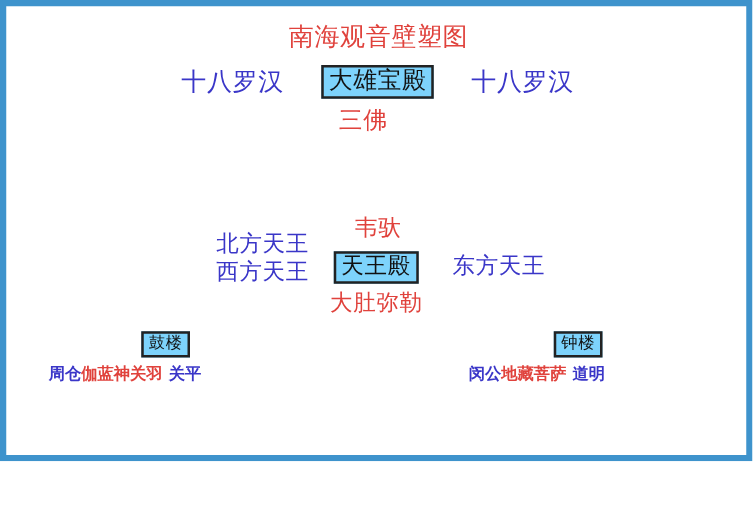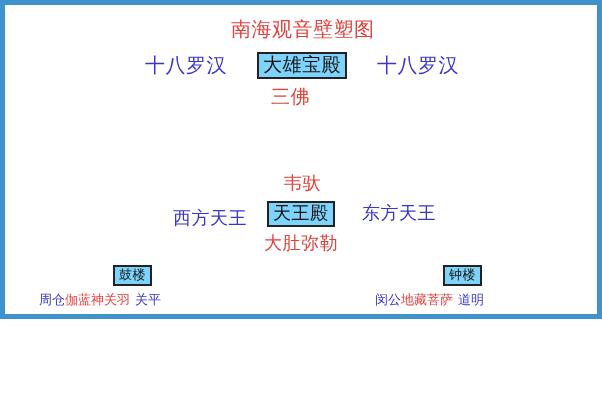--- a/index.html
+++ b/index.html
@@ -6,21 +6,21 @@
     margin: 0;
     padding: 0;
     background: #ffffff;
   }
   body {
     font-family: "DejaVu Sans", "Liberation Sans", sans-serif;
   }
   #canvas {
     position: relative;
     width: 602px;
-    height: 319px;
+    height: 369px;
     background: #ffffff;
     box-sizing: border-box;
     border: 5px solid #3e93cc;
     overflow: hidden;
   }
   
   .lbl {
     position: absolute;
     white-space: nowrap;
     line-height: 1;
@@ -43,21 +43,21 @@
   .s19 { font-size: 19px; }
   .s18 { font-size: 18px; }
   .s17 { font-size: 13px; }
   .inline-row {
     position: absolute;
     white-space: nowrap;
     line-height: 1;
     display: flex;
     align-items: baseline;
   }
-  .inline-row > span { white-space: nowrap; }
+  .inline-row > span { white-space: nowrap; font-weight: bold; }
   .gap-sm { margin-left: 5px; }
   .gap-md { margin-left: 10px; }
   .gap-lg { margin-left: 16px; }
 </style>
 </head>
 <body>
 
 <div id="canvas">
 
   <div class="lbl red s20" style="left:226px; top:14px;">南海观音壁塑图</div>
@@ -65,20 +65,21 @@
   <div class="lbl blue s20" style="left:140px; top:50px;">十八罗汉</div>
 
   <div class="lbl boxed s19" style="left:252px; top:47px;">大雄宝殿</div>
 
   <div class="lbl blue s20" style="left:372px; top:50px;">十八罗汉</div>
 
   <div class="lbl red s19" style="left:266px; top:82px;">三佛</div>
 
   <div class="lbl red s18" style="left:279px; top:169px;">韦驮</div>
 
+  <div class="lbl blue s18" style="left:168px; top:182px;">北方天王</div>
 
   <div class="lbl blue s18" style="left:168px; top:204px;">西方天王</div>
 
   <div class="lbl boxed s18" style="left:262px; top:196px;">天王殿</div>
 
   <div class="lbl blue s18" style="left:357px; top:182px;margin-top:17px;">东方天王</div>
 
 
   <div class="lbl red s18" style="left:259px; top:229px;">大肚弥勒</div>
 

